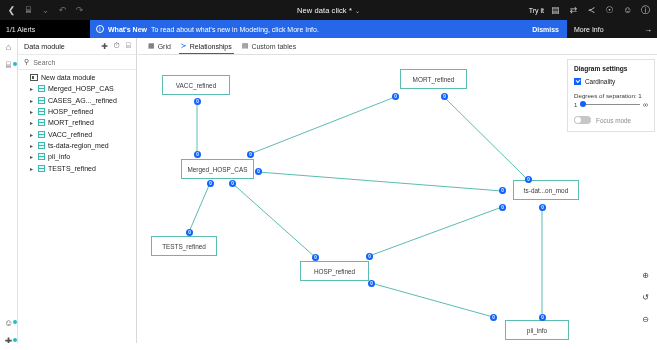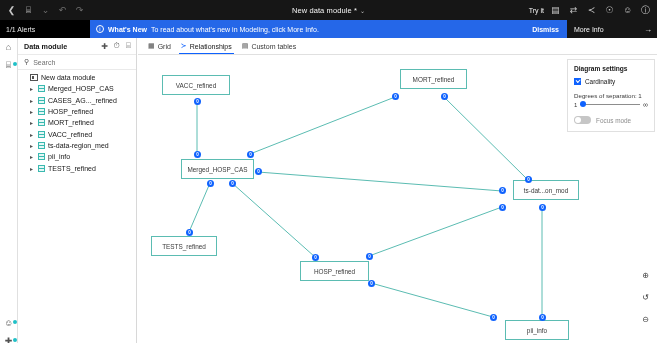--- a/index.html
+++ b/index.html
@@ -86,21 +86,21 @@
   
   .sidebar {
     position: absolute; left: 18px; top: 38px; width: 119px; bottom: 0;
     background: #ffffff; border-right: 1px solid #d8d8d8;
     display: flex; flex-direction: column;
   }
   .sb-head {
     height: 17px; display: flex; align-items: center; padding: 0 3px 0 6px;
     border-bottom: 1px solid #eaeaea;
   }
-  .sb-title { font-size: 7.2px; font-weight: bold; color: #161616; }
+  .sb-title { font-size: 7.2px; font-weight: normal; color: #161616; }
   .sb-head-icons { margin-left: auto; display: flex; gap: 3px; }
   .sb-head-icons .i {
     width: 9px; height: 9px; display: flex; align-items: center;
     justify-content: center; color: #525252; font-size: 8px;
   }
   .sb-search {
     height: 15px; display: flex; align-items: center; gap: 4px;
     padding: 0 6px; border-bottom: 1px solid #eaeaea; color: #6f6f6f;
   }
   .sb-search .sicon { font-size: 7px; color: #525252; }
@@ -228,21 +228,21 @@
 
   <div class="topbar">
     <div class="tb-left">
       <span class="tb-icon">❮</span>
       <span class="tb-icon">⌸</span>
       <span class="tb-icon dim">⌄</span>
       <span class="tb-icon dim">↶</span>
       <span class="tb-icon dim">↷</span>
     </div>
     <div class="tb-title">
-      <span>New data module *</span><span class="caret">⌄</span>
+      <span>New data click *</span><span class="caret">⌄</span>
     </div>
     <div class="tb-right">
       <span class="tryit">Try it</span>
       <span class="tb-icon">▤</span>
       <span class="tb-icon">⇄</span>
       <span class="tb-icon">≺</span>
       <span class="tb-icon">☉</span>
       <span class="tb-icon">☺</span>
       <span class="tb-icon">ⓘ</span>
     </div>

